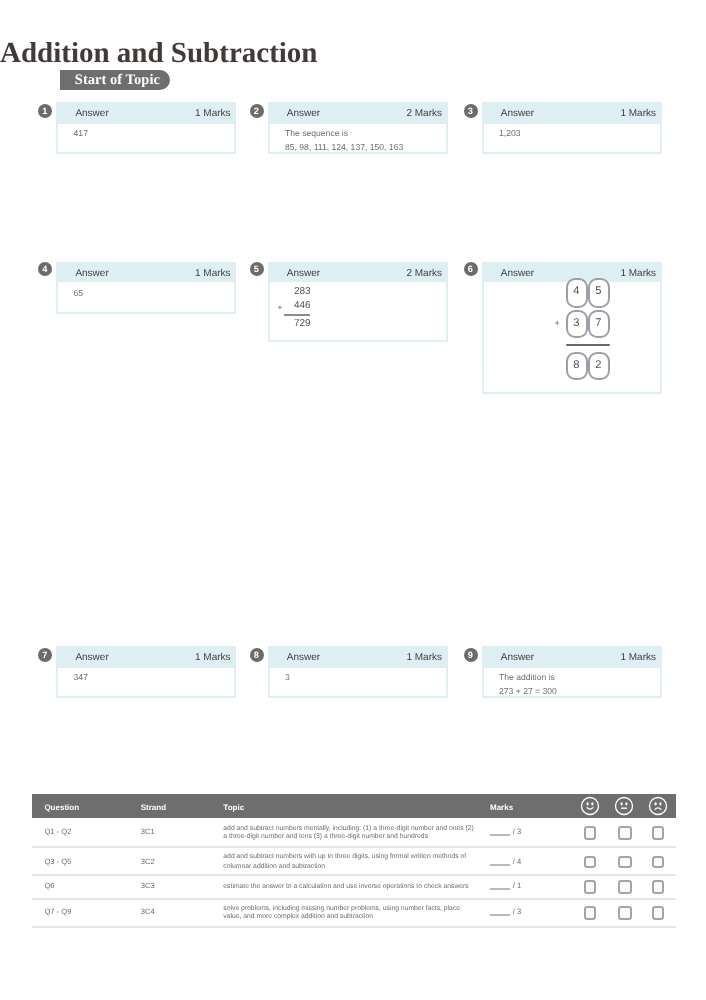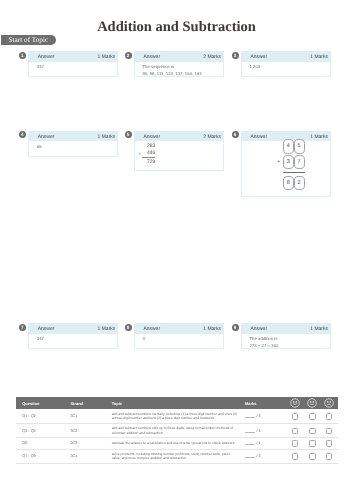--- a/index.html
+++ b/index.html
@@ -1,25 +1,25 @@
 <!DOCTYPE html>
 <html><head>
 <meta charset="utf-8">
 <style>
   html,body{margin:0;padding:0;}
   body{width:353px;height:500px;background:#ffffff;font-family:"Liberation Sans",sans-serif;overflow:hidden;
        -webkit-font-smoothing:antialiased;text-rendering:geometricPrecision;}
   .page{position:relative;width:353px;height:500px;}
 
-  .title{position:absolute;left:0;top:19px;width:353px;text-align:center;
+  .title{position:absolute;left:0;top:19px;width:353px;text-align:left;
          font-family:"Liberation Serif",serif;font-weight:bold;font-size:14.5px;color:#403a38;}
 
-  .pill{position:absolute;left:1px;top:35px;height:10.4px;width:55px;box-sizing:border-box;
+  .pill{position:absolute;left:30px;top:35px;height:10.4px;width:55px;box-sizing:border-box;
         padding:0 0 0 7.4px;border-radius:0 5.2px 5.2px 0;
-        background:#6e6e6e;color:#fff;font-family:"Liberation Serif",serif;font-weight:normal;
+        background:#6e6e6e;color:#fff;font-family:"Liberation Serif",serif;font-weight:bold;
         font-size:7.3px;line-height:10.8px;white-space:nowrap;}
 
   .qcell{position:absolute;}
   .qnum{position:absolute;left:1.6px;top:0.6px;width:7px;height:7px;border-radius:50%;
         background:#6b6b6b;color:#fff;font-size:4.6px;line-height:7.2px;text-align:center;font-weight:bold;}
   .abox{position:absolute;left:11px;top:0;width:90px;border:0.6px solid #dfeef2;background:#fff;
         box-sizing:border-box;}
   .ahead{display:flex;justify-content:space-between;align-items:center;background:#deeff3;
          height:9.5px;padding:0 2px 0 8.4px;box-sizing:border-box;}
   .ahead span{font-size:5px;color:#3d3d3d;}

